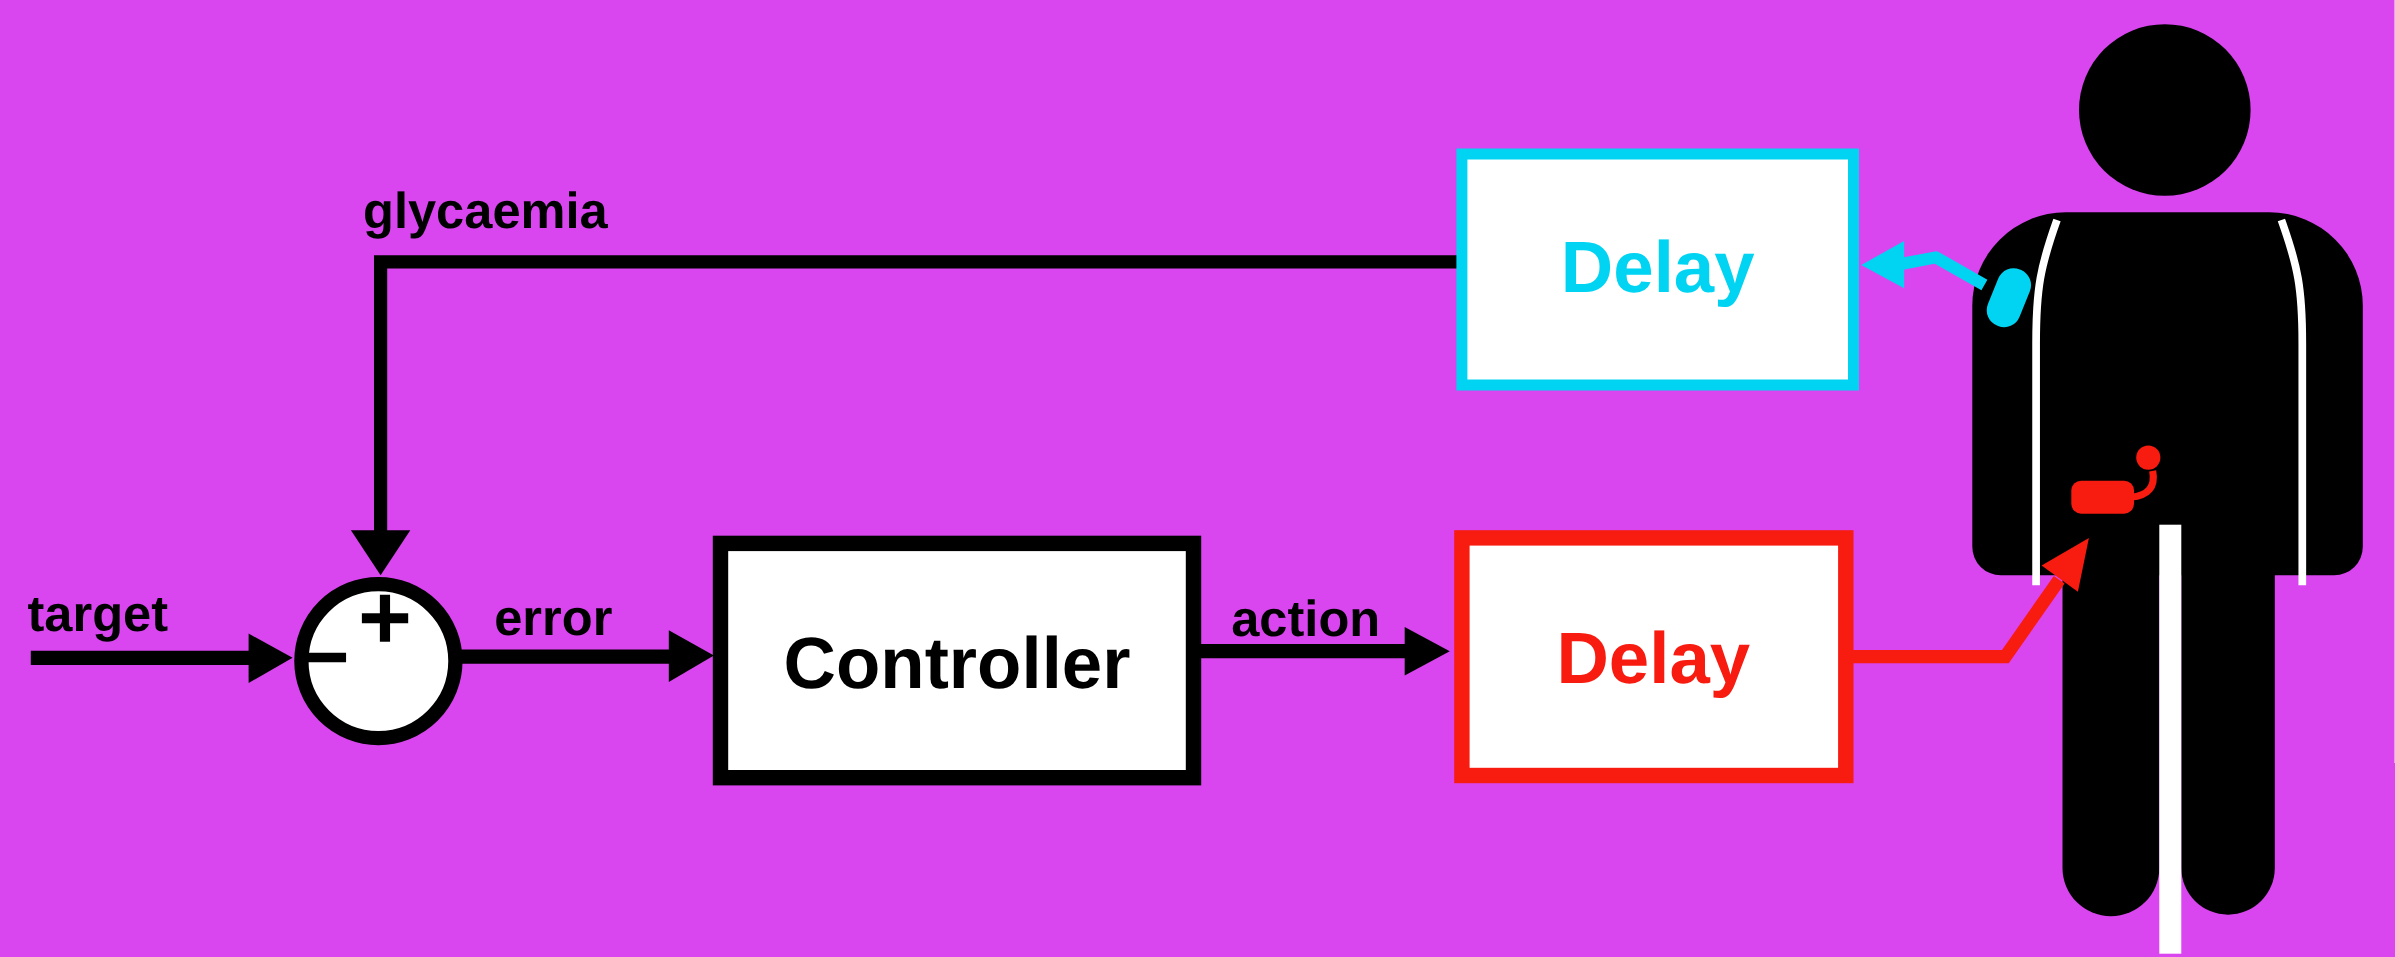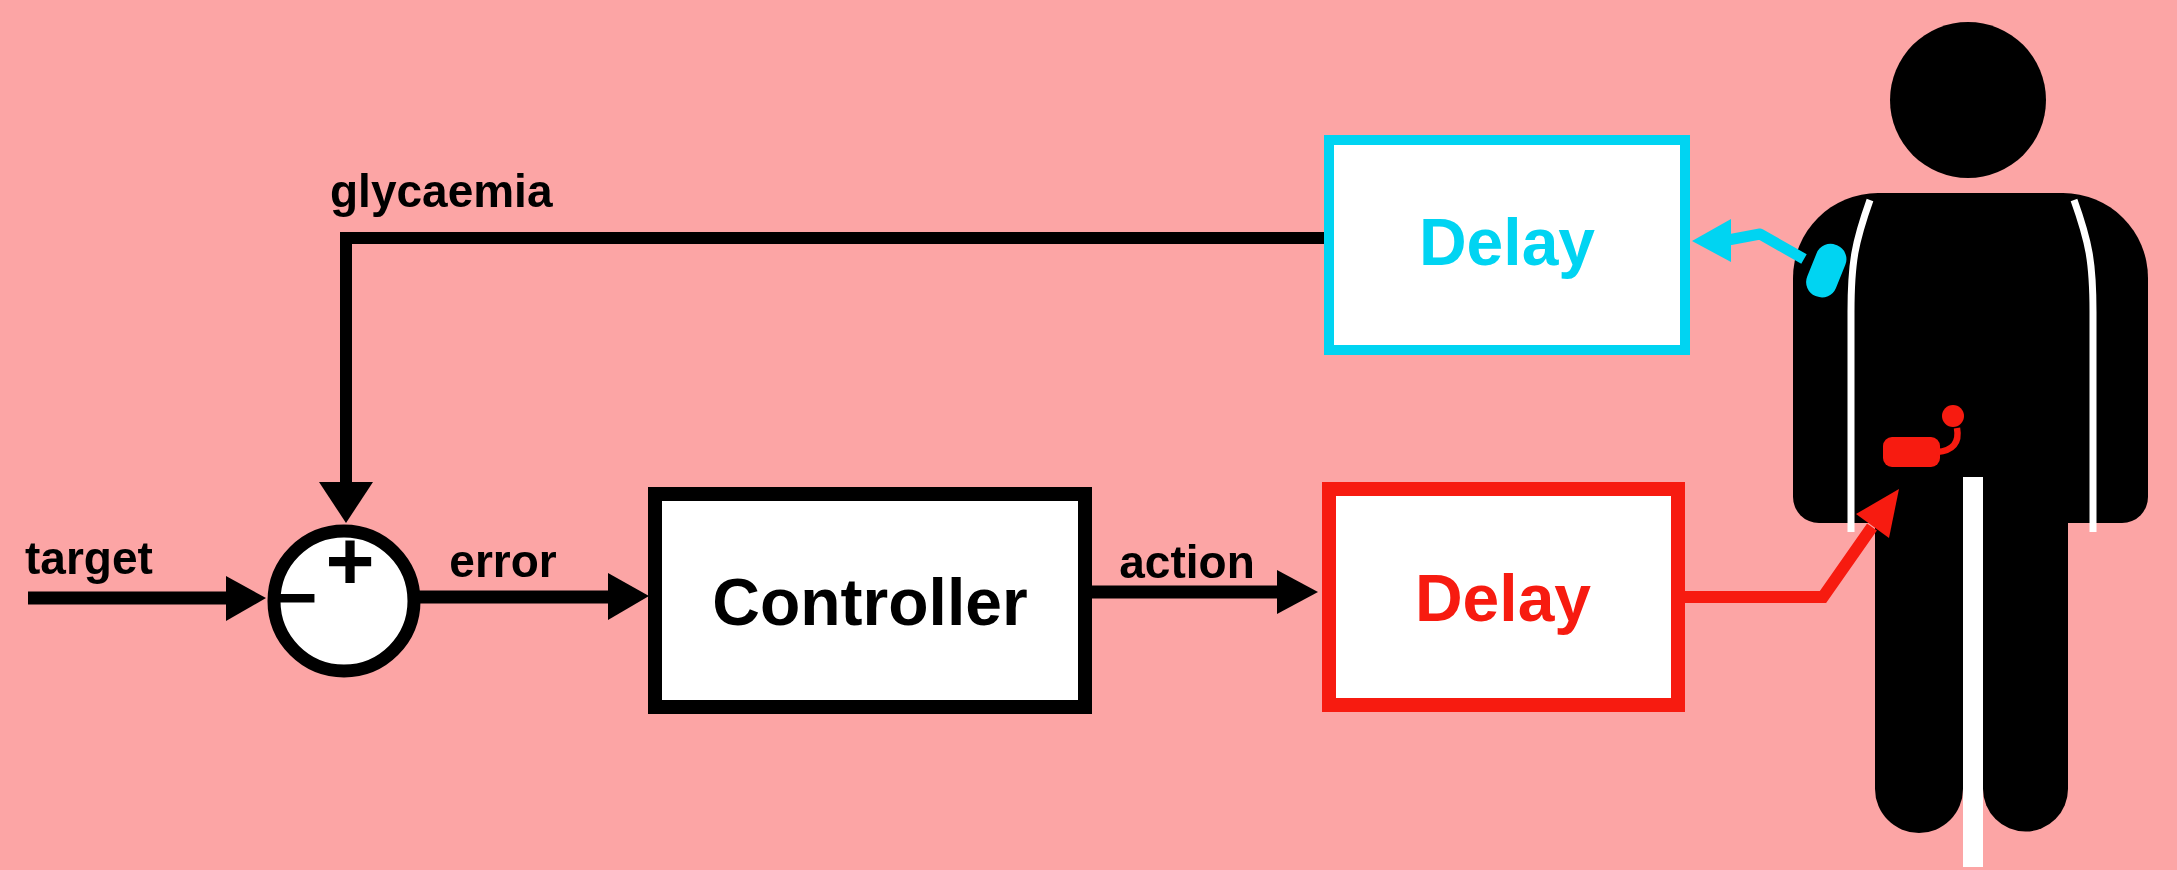--- a/index.html
+++ b/index.html
@@ -1,20 +1,20 @@
 <!DOCTYPE html>
 <html><head>
 <meta charset="utf-8">
 <style>
   html, body { margin: 0; padding: 0; background: #ffffff; }
   .stage {
     position: relative;
     width: 2177px;
     height: 870px;
-    background: #fca5a5;
+    background: #d946ef;
     overflow: hidden;
     font-family: "Liberation Sans", sans-serif;
   }
   svg { display: block; }
   text {
     font-family: "Liberation Sans", sans-serif;
     font-weight: bold;
   }
   .signal-label { font-size: 46px; fill: #000000; }
   .block-label  { font-size: 66px; }

